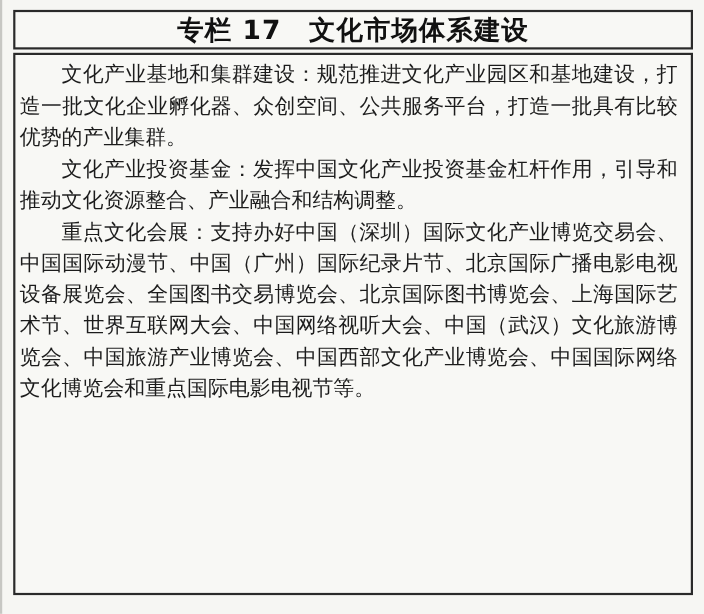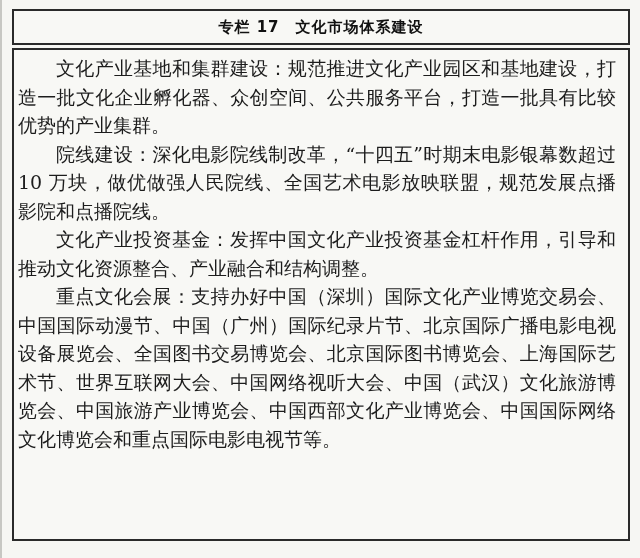--- a/index.html
+++ b/index.html
@@ -28,21 +28,21 @@
     box-sizing: border-box;
     border: 2px solid #2a2a2a;
     background: #f8f8f5;
     display: flex;
     align-items: center;
     justify-content: center;
   }
   .title-text {
     font-family: "DejaVu Sans", "Liberation Sans", sans-serif;
     font-weight: bold;
-    font-size: 15px;
+    font-size: 24px;
     letter-spacing: 1px;
     color: #111111;
     white-space: nowrap;
   }
   .body-box {
     position: absolute;
     left: 12px; top: 48px;
     width: 618px; height: 493px;
     box-sizing: border-box;
     border: 2px solid #2a2a2a;
@@ -66,17 +66,16 @@
 
 <div class="page">
   <div class="scan-edge"></div>
 
   <div class="title-box">
     <span class="title-text">专栏 17　文化市场体系建设</span>
   </div>
 
   <div class="body-box">
     <p>文化产业基地和集群建设：规范推进文化产业园区和基地建设，打造一批文化企业孵化器、众创空间、公共服务平台，打造一批具有比较优势的产业集群。</p>
-    <p>院线建设：深化电影院线制改革，“十四五”时期末电影银幕数超过 10 万块，做优做强人民院线、全国艺术电影放映联盟，规范发展点播影院和点播院线。</p>
     <p>文化产业投资基金：发挥中国文化产业投资基金杠杆作用，引导和推动文化资源整合、产业融合和结构调整。</p>
     <p>重点文化会展：支持办好中国（深圳）国际文化产业博览交易会、中国国际动漫节、中国（广州）国际纪录片节、北京国际广播电影电视设备展览会、全国图书交易博览会、北京国际图书博览会、上海国际艺术节、世界互联网大会、中国网络视听大会、中国（武汉）文化旅游博览会、中国旅游产业博览会、中国西部文化产业博览会、中国国际网络文化博览会和重点国际电影电视节等。</p>
   </div>
 </div>
 
 </body></html>

